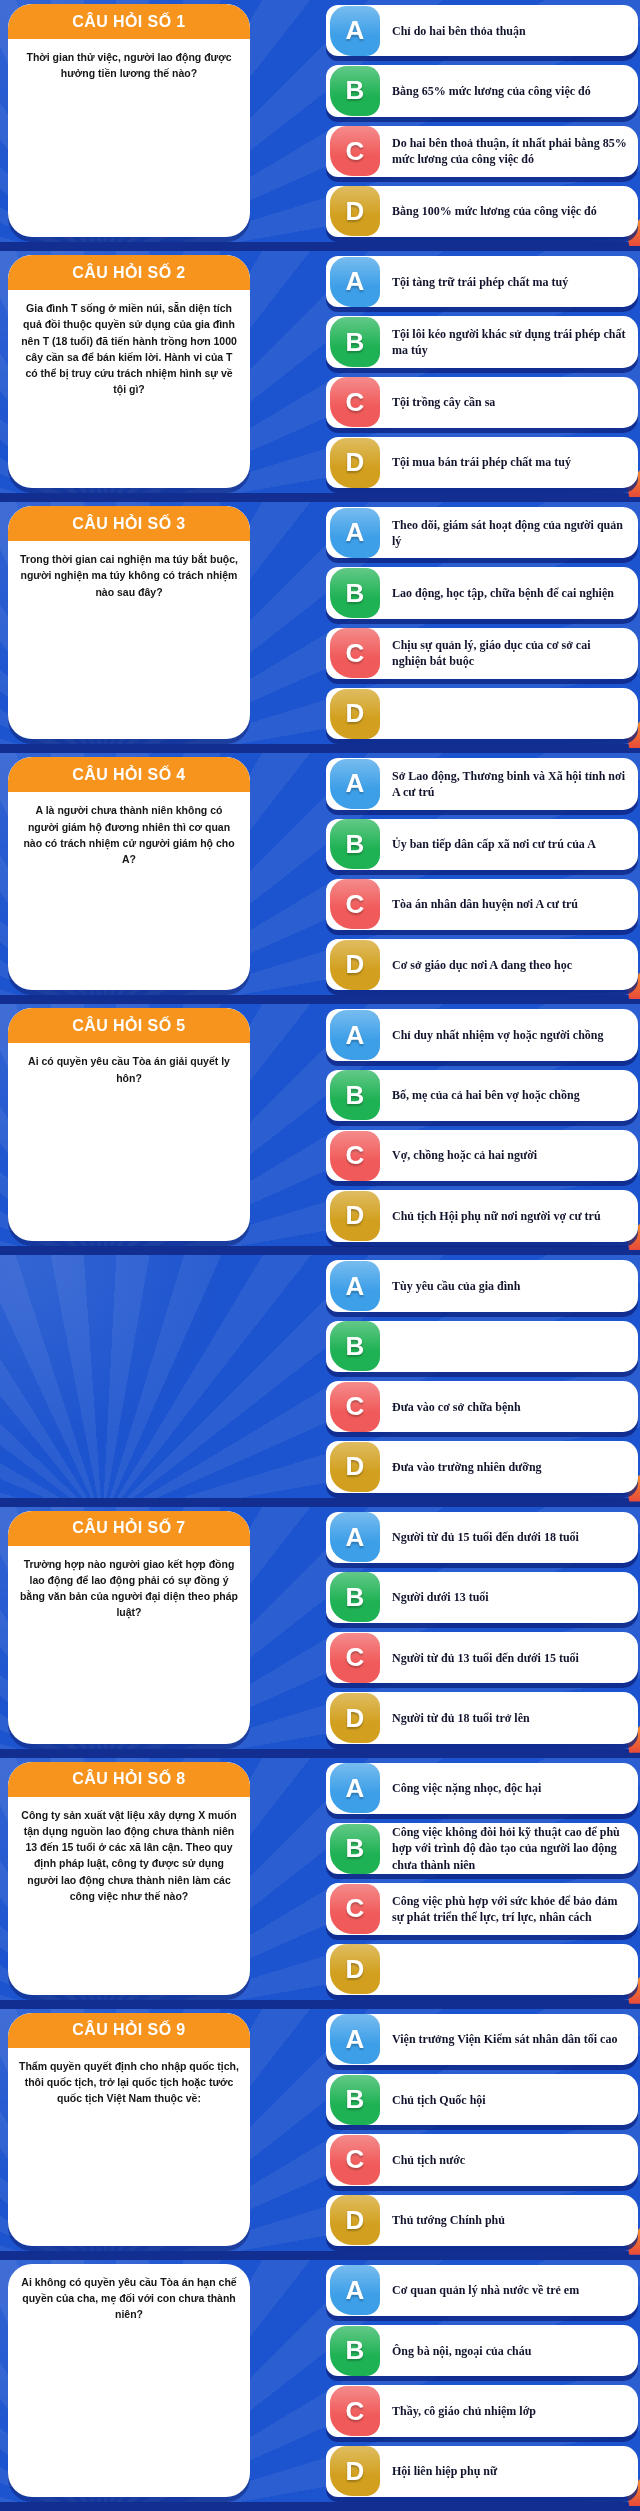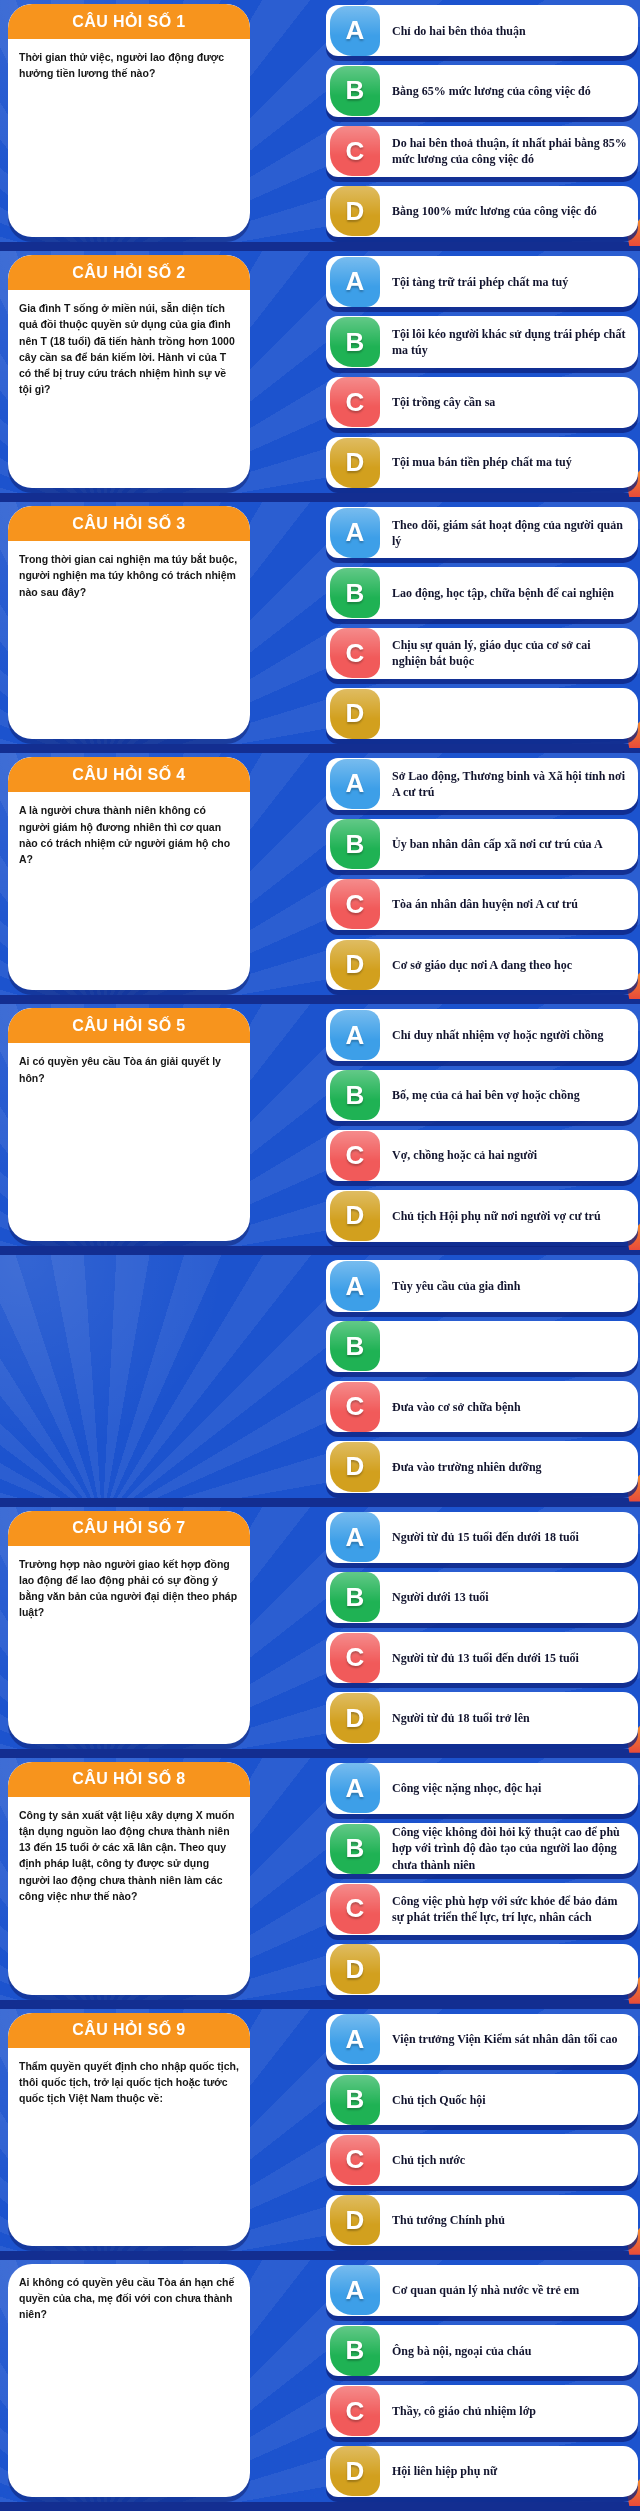--- a/index.html
+++ b/index.html
@@ -25,21 +25,21 @@
   .band{position:absolute;left:0;right:0;bottom:0;height:9px;background:var(--band-navy);z-index:1;}
   .wedge{
     position:absolute;right:0;bottom:5px;width:13px;height:27px;z-index:1;
     background:linear-gradient(180deg,#F28A2E 0%,#E84A3A 100%);
     clip-path:polygon(100% 0,100% 100%,18% 100%,0 55%);
   }
   .qcard{
     position:absolute;left:8px;top:4px;bottom:14px;width:242px;z-index:2;
     background:#fff;border-radius:24px;
     box-shadow:0 5px 0 rgba(12,30,110,0.5);
-    display:flex;flex-direction:column;overflow:hidden;
+    display:flex;flex-direction:column;overflow:hidden;text-align:center;
   }
   .qheader{
     flex:none;height:35px;background:var(--header-orange);
     border-radius:24px 24px 0 0;
     display:flex;align-items:center;justify-content:center;
   }
   .qtitle{color:#fff;font-size:16px;font-weight:bold;letter-spacing:0.4px;}
   .qtext{
     padding:10px 11px;font-size:10.5px;font-weight:bold;
     color:var(--question-text);line-height:1.55;
@@ -149,21 +149,21 @@
             <span>C</span>
           </div>
       <div class="atext">Tội trồng cây cần sa</div>
         </div>
       </div>
     <div class="row">
         <div class="pill">
       <div class="badge badge-d">
             <span>D</span>
           </div>
-      <div class="atext">Tội mua bán tiền phép chất ma tuý</div>
+      <div class="atext">Tội mua bán trái phép chất ma tuý</div>
         </div>
       </div>
   </div>
   <div class="band"></div>
   <div class="wedge"></div>
 </section>
 
 <section class="block">
   <div class="qcard">
     <div class="qheader">
@@ -222,21 +222,21 @@
             <span>A</span>
           </div>
       <div class="atext">Sở Lao động, Thương binh và Xã hội tỉnh nơi A cư trú</div>
         </div>
       </div>
     <div class="row">
         <div class="pill">
       <div class="badge badge-b">
             <span>B</span>
           </div>
-      <div class="atext">Ủy ban nhân dân cấp xã nơi cư trú của A</div>
+      <div class="atext">Ủy ban tiếp dân cấp xã nơi cư trú của A</div>
         </div>
       </div>
     <div class="row">
         <div class="pill">
       <div class="badge badge-c">
             <span>C</span>
           </div>
       <div class="atext">Tòa án nhân dân huyện nơi A cư trú</div>
         </div>
       </div>

